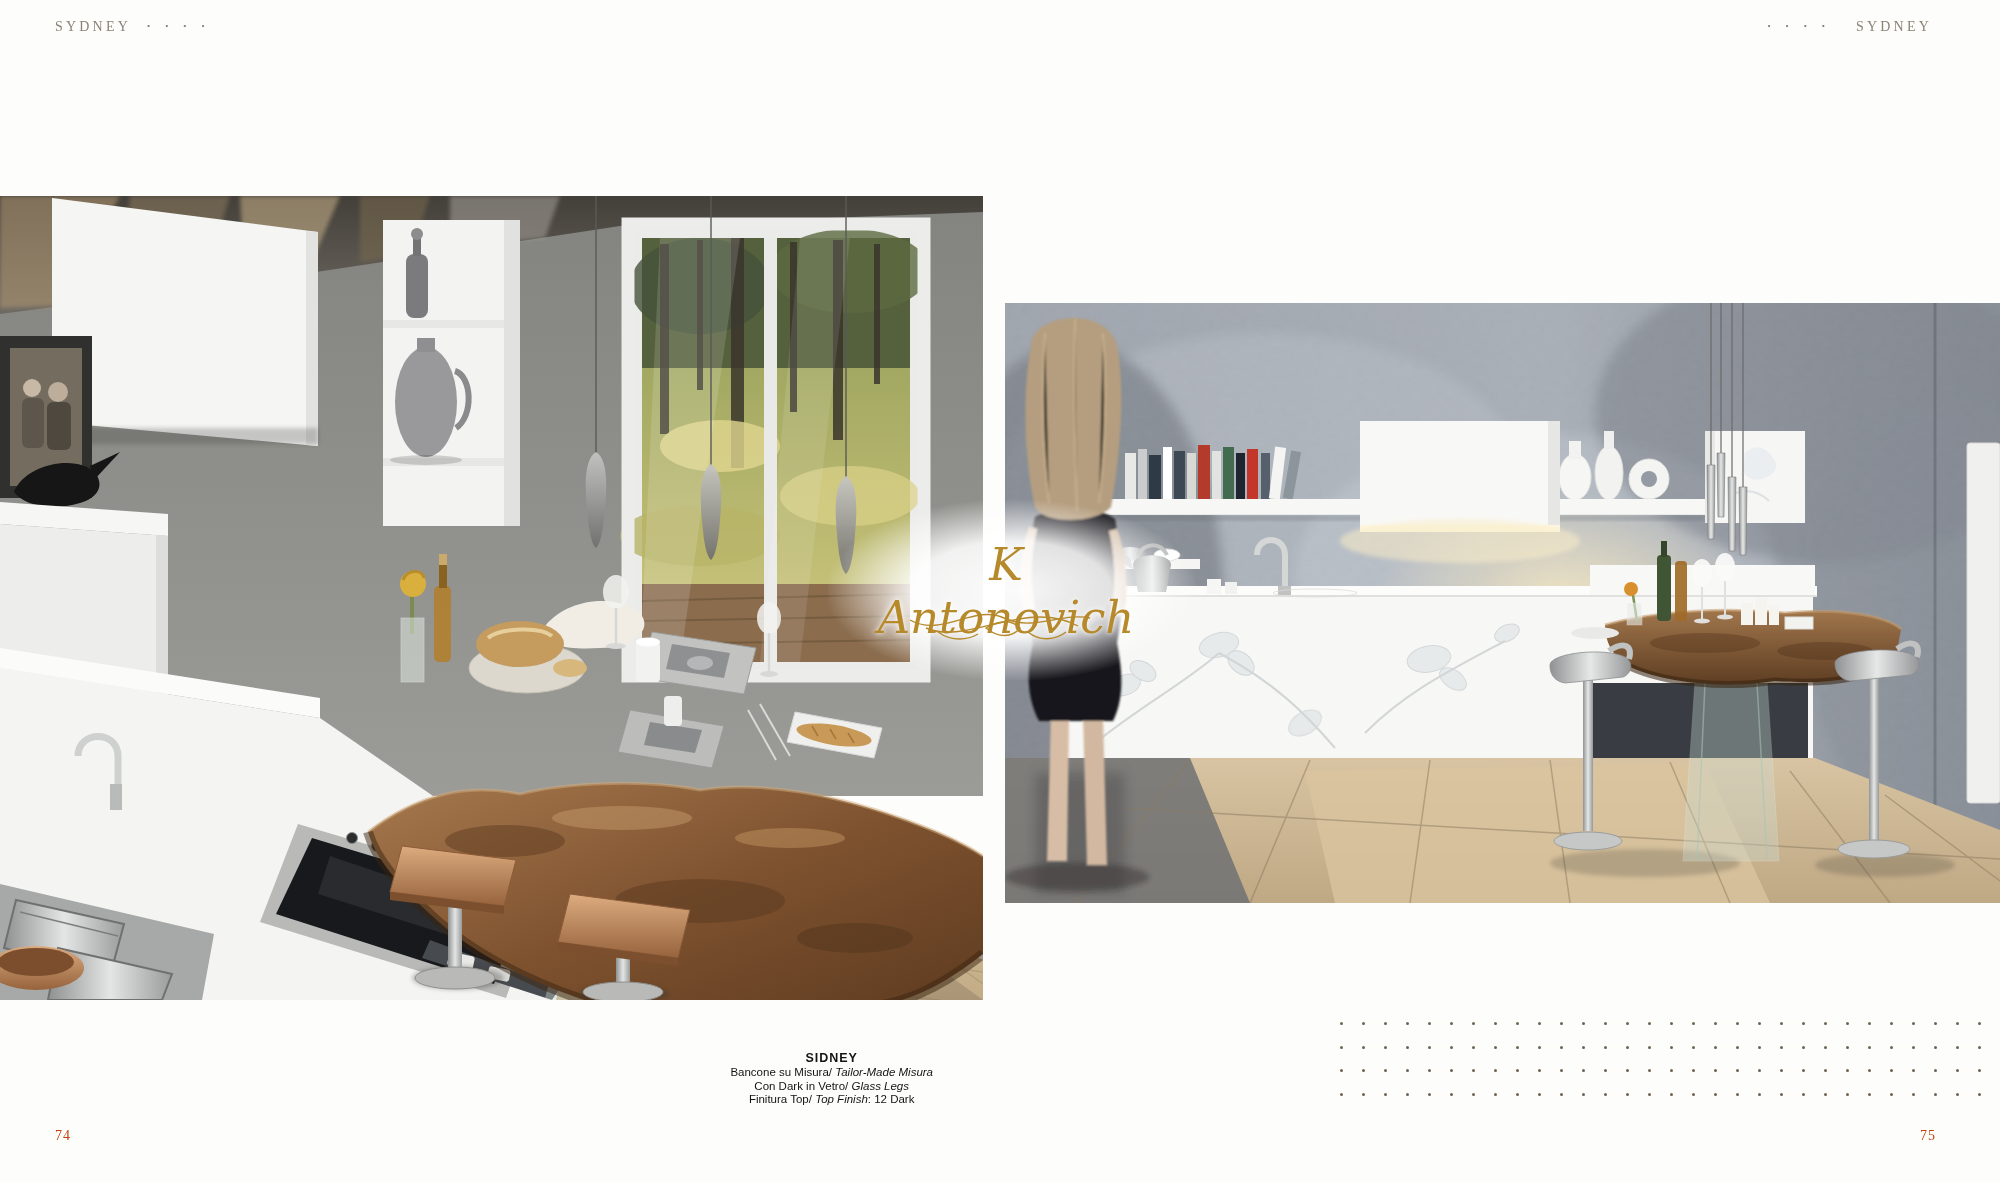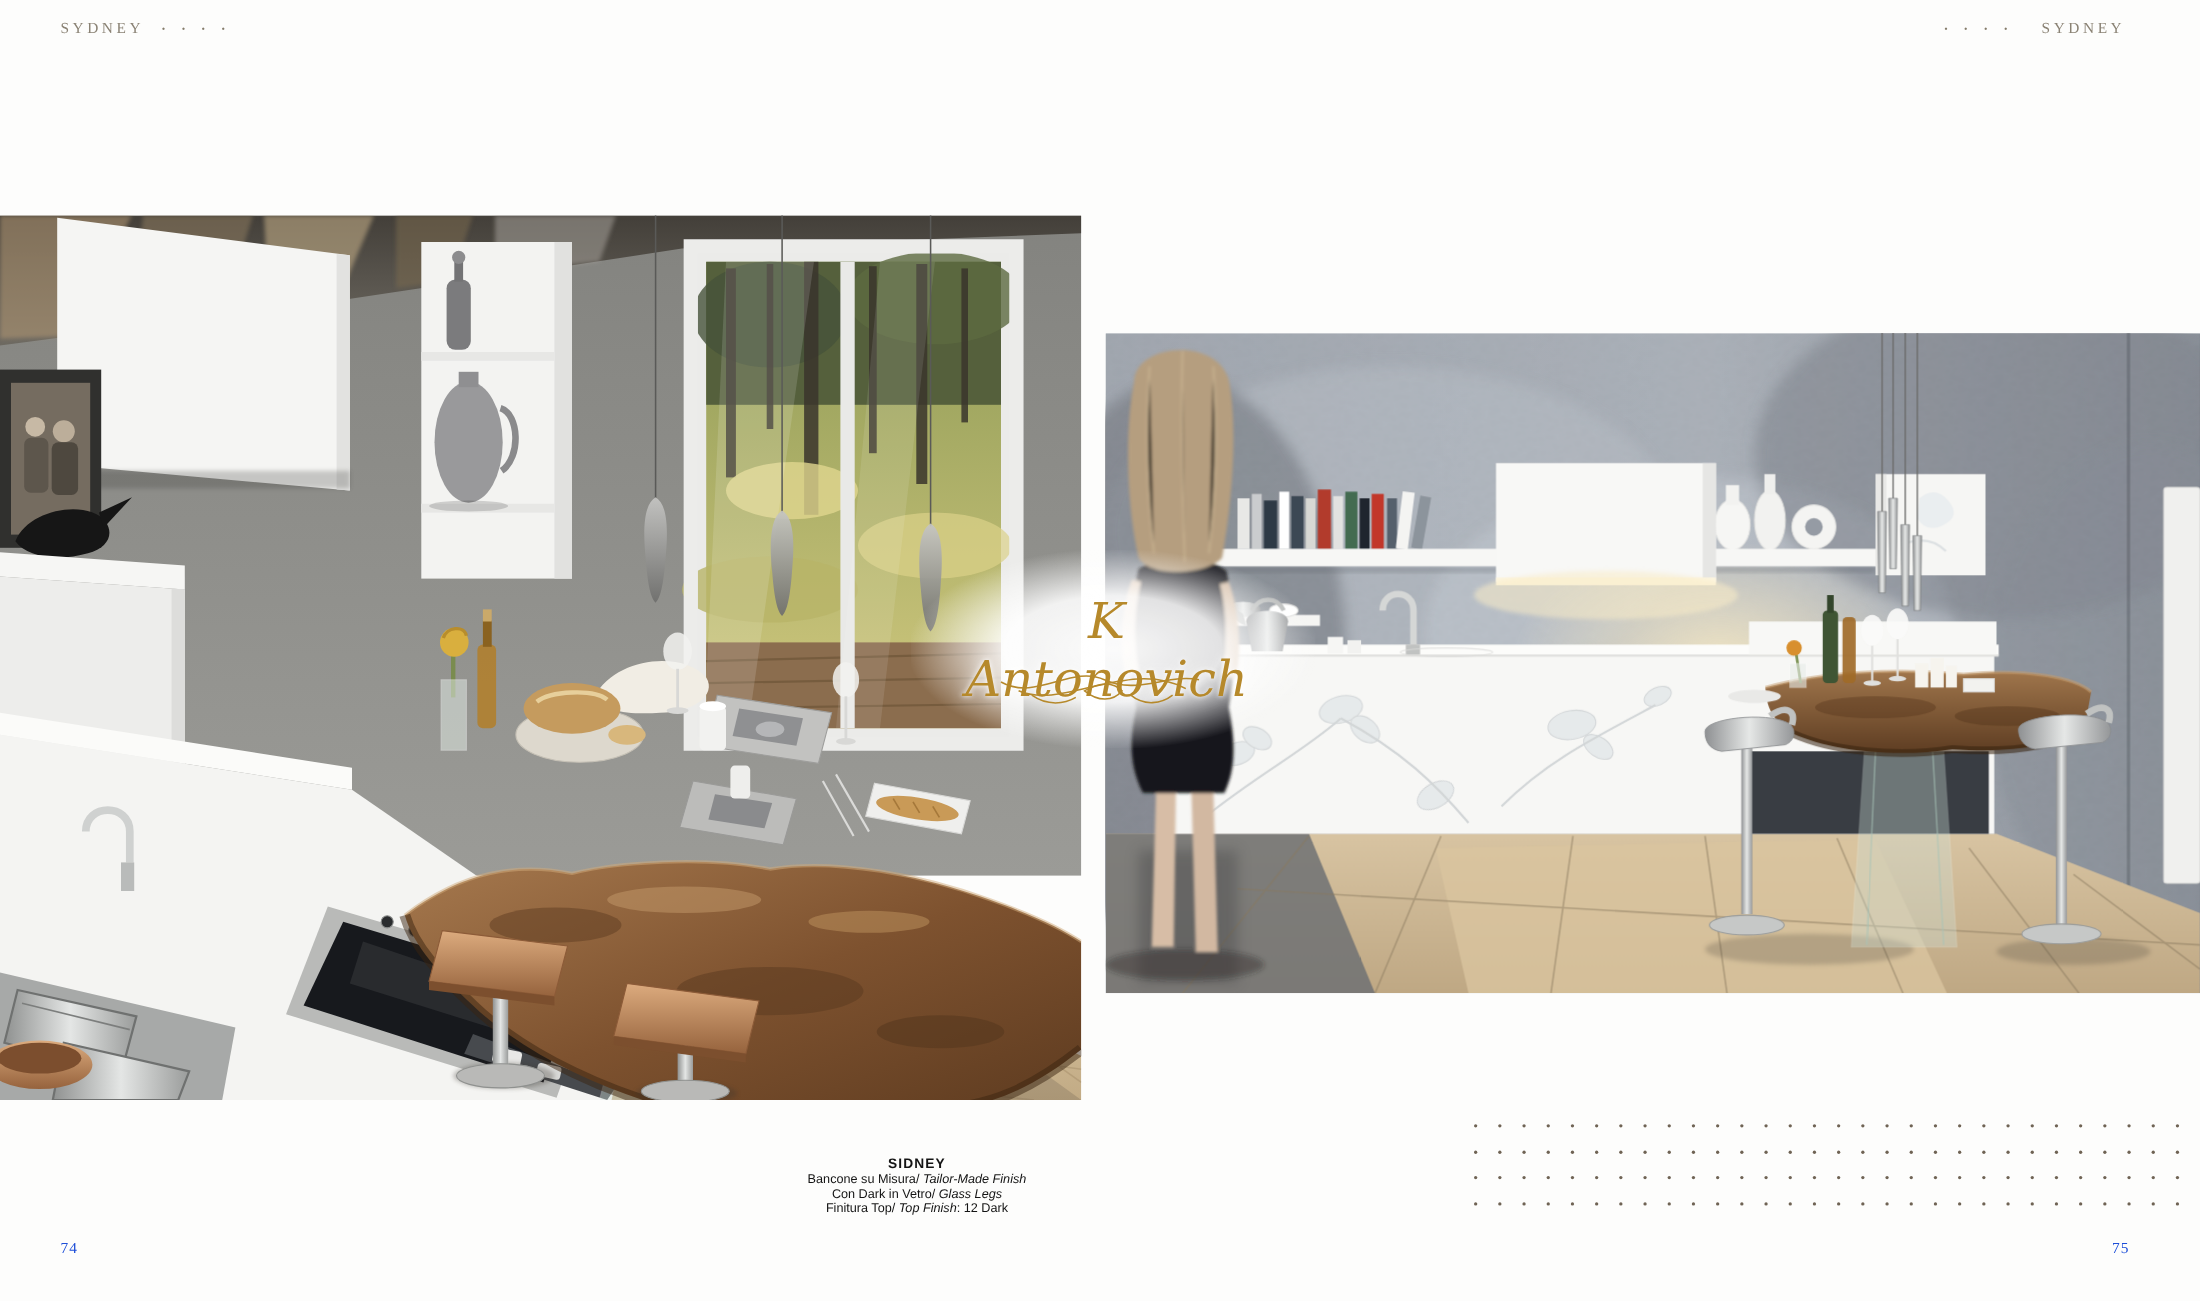--- a/index.html
+++ b/index.html
@@ -6,21 +6,21 @@
   .page{position:relative;width:2000px;height:1183px;background:#fdfdfc;overflow:hidden;
         font-family:"Liberation Sans",sans-serif;}
   
   .hdr{position:absolute;top:19px;display:flex;align-items:center;gap:16px;
        font-family:"Liberation Serif",serif;font-size:14px;letter-spacing:3.2px;color:#8a8274;}
   #hdr-left{left:55px;}
   #hdr-right{right:68px;}
   .hdr .dots{font-size:9px;letter-spacing:15px;color:#847b6a;transform:translateY(-1px);}
   
   .pagenum{position:absolute;font-family:"Liberation Serif",serif;font-size:14px;
-           color:#1d4ed8;letter-spacing:1px;}
+           color:#c2410c;letter-spacing:1px;}
   #pn-left{left:55px;top:1128px;}
   #pn-right{right:64px;top:1128px;}
   
   .photo{position:absolute;display:block;}
   #photo-left{left:0;top:196px;width:983px;height:804px;}
   #photo-right{left:1005px;top:303px;width:995px;height:600px;}
   
   .caption{position:absolute;top:1052px;right:1067px;text-align:center;color:#141414;
            font-size:11.5px;line-height:13.4px;white-space:nowrap;}
   .caption .title{font-weight:bold;font-size:12.5px;letter-spacing:1px;margin-bottom:1px;}
@@ -599,21 +599,21 @@
       <path d="M2,16 C34,34 66,0 96,14 C126,28 154,8 182,14"></path>
       <path d="M18,24 C58,42 118,-6 170,22"></path>
       <path d="M78,24 C90,34 104,34 112,24 C104,16 92,16 78,24 Z"></path>
       <path d="M120,28 C132,38 148,36 158,28"></path>
       <path d="M30,28 C44,38 60,36 70,30"></path>
     </g>
   </svg>
 
   <div class="caption">
     <div class="title">SIDNEY</div>
-    <div><span>Bancone su Misura/</span><i> Tailor-Made Finish</i><span class="bold-suffix"></span></div>
+    <div><span>Bancone su Misura/</span><i> Tailor-Made Misura</i><span class="bold-suffix"></span></div>
     <div><span>Con Dark in Vetro/</span><i> Glass Legs</i><span class="bold-suffix"></span></div>
     <div><span>Finitura Top/</span><i> Top Finish</i><span class="bold-suffix">: 12 Dark</span></div>
   </div>
 
   <div id="dot-grid">
       <div class="pdot" style="left: 1340px; top: 1022px;"></div>
       <div class="pdot" style="left: 1362px; top: 1022px;"></div>
       <div class="pdot" style="left: 1384px; top: 1022px;"></div>
       <div class="pdot" style="left: 1406px; top: 1022px;"></div>
       <div class="pdot" style="left: 1428px; top: 1022px;"></div>

